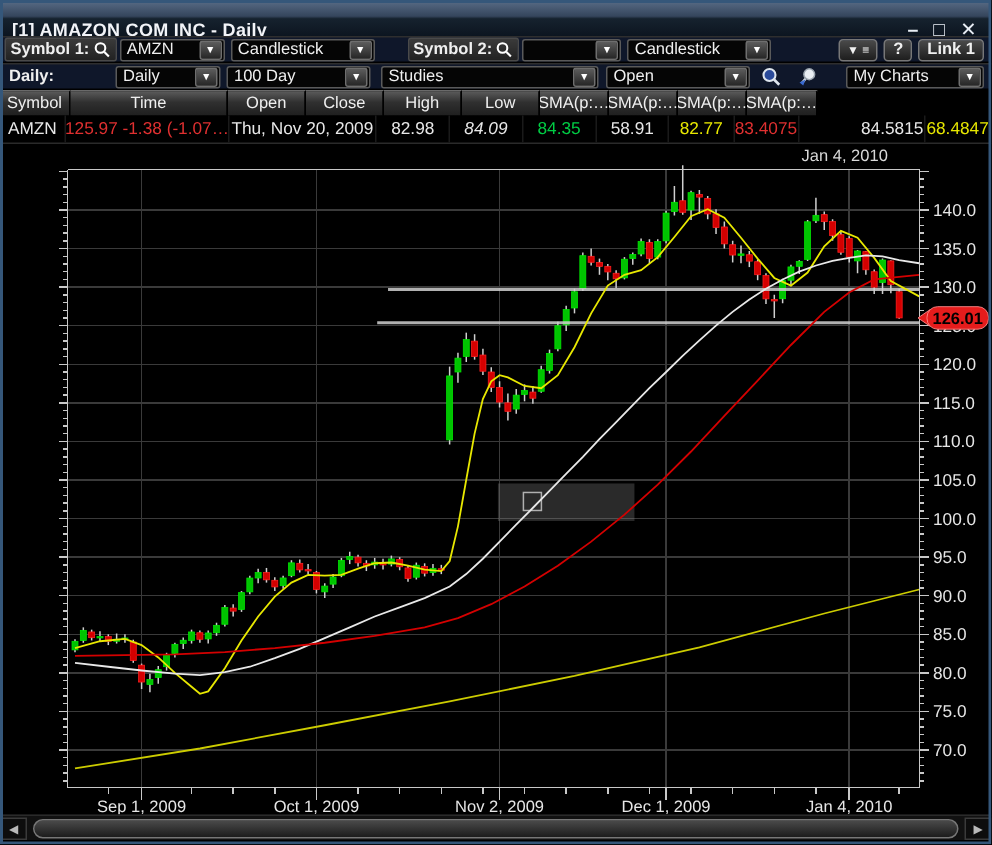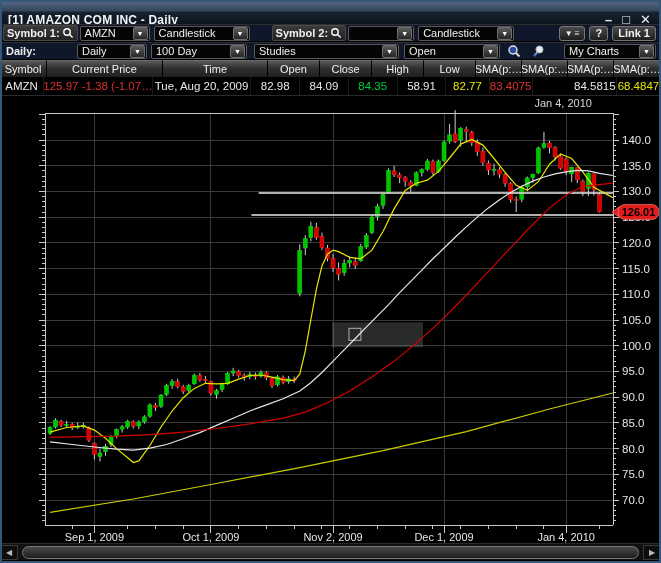--- a/index.html
+++ b/index.html
@@ -146,38 +146,37 @@
     </span>
     <span class="spacer"></span>
     <div class="dd" style="width:92px">
       <span class="dd-text">My Charts</span>
       <span class="dd-arrow">▼</span>
     </div>
   </div>
 
   <div class="qheader">
     <span class="qh w0">Symbol</span>
-    <span class="qh w1">Current Price</span>
     <span class="qh w2">Time</span>
     <span class="qh w3">Open</span>
     <span class="qh w4">Close</span>
     <span class="qh w5">High</span>
     <span class="qh w6">Low</span>
     <span class="qh w7">SMA(p:…</span>
     <span class="qh w8">SMA(p:…</span>
     <span class="qh w9">SMA(p:…</span>
     <span class="qh w10">SMA(p:…</span>
   </div>
 
   <div class="qrow">
     <span class="qc w0" style="color: rgb(232, 232, 232);">AMZN</span>
     <span class="qc w1" style="color: rgb(224, 48, 48);">125.97  -1.38 (-1.07…</span>
-    <span class="qc w2" style="color: rgb(232, 232, 232);">Tue, Aug 20, 2009</span>
+    <span class="qc w2" style="color: rgb(232, 232, 232);">Thu, Nov 20, 2009</span>
     <span class="qc w3" style="color: rgb(232, 232, 232);">82.98</span>
-    <span class="qc w4" style="color: rgb(232, 232, 232);">84.09</span>
+    <span class="qc w4" style="color: rgb(232, 232, 232); font-style: italic;">84.09</span>
     <span class="qc w5" style="color: rgb(0, 204, 68);">84.35</span>
     <span class="qc w6" style="color: rgb(232, 232, 232);">58.91</span>
     <span class="qc w7" style="color: rgb(232, 232, 0);">82.77</span>
     <span class="qc w8" style="color: rgb(224, 48, 48);">83.4075</span>
     <span class="qc w9" style="color: rgb(232, 232, 232); margin-left: 41px;">84.5815</span>
     <span class="qc w10" style="color: rgb(232, 232, 0);">68.4847</span>
   </div>
 
   <svg id="chart-svg" width="661" height="446" viewBox="0 97 661 446">
       <line x1="45" y1="140" x2="613" y2="140" stroke="#3a3a3a" stroke-width="1" shape-rendering="crispEdges"></line>

